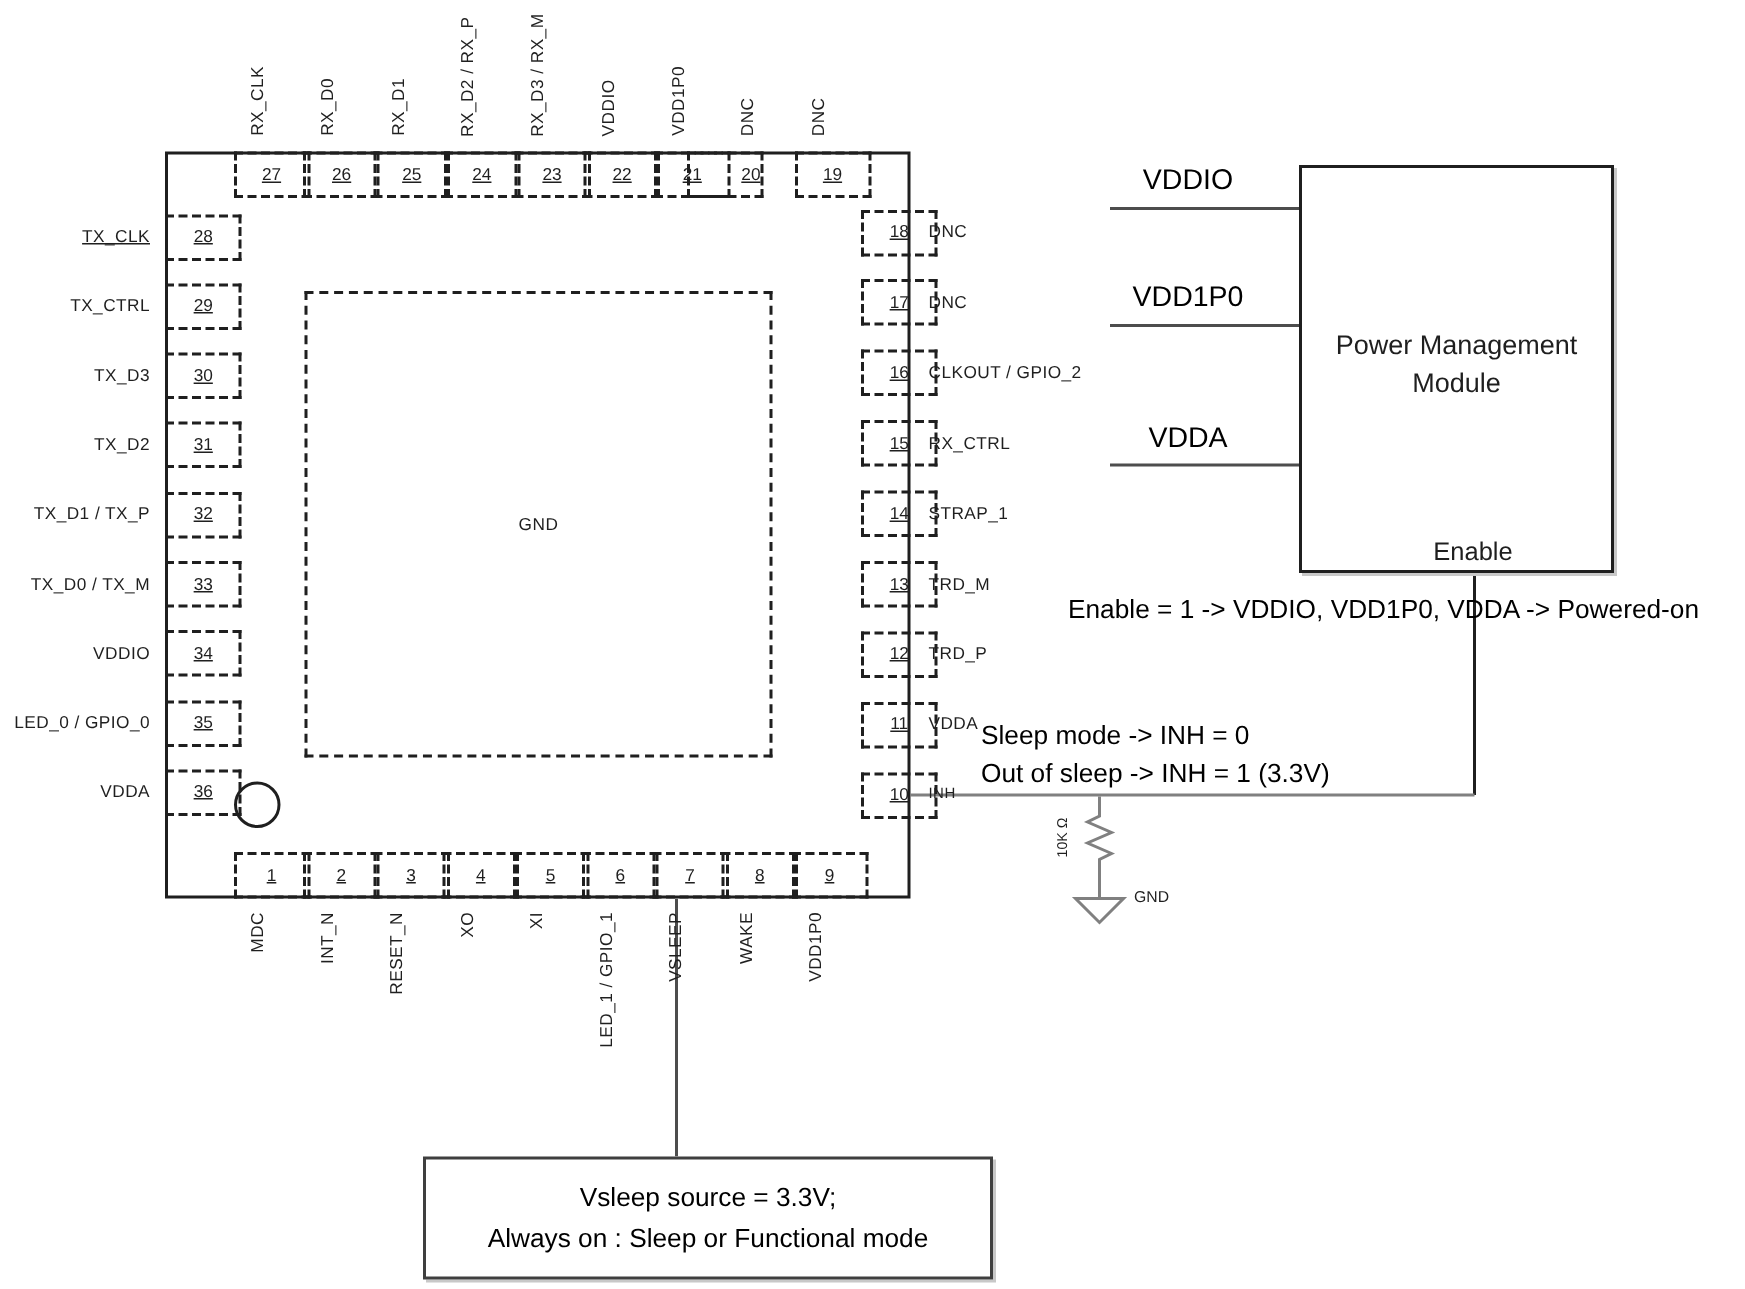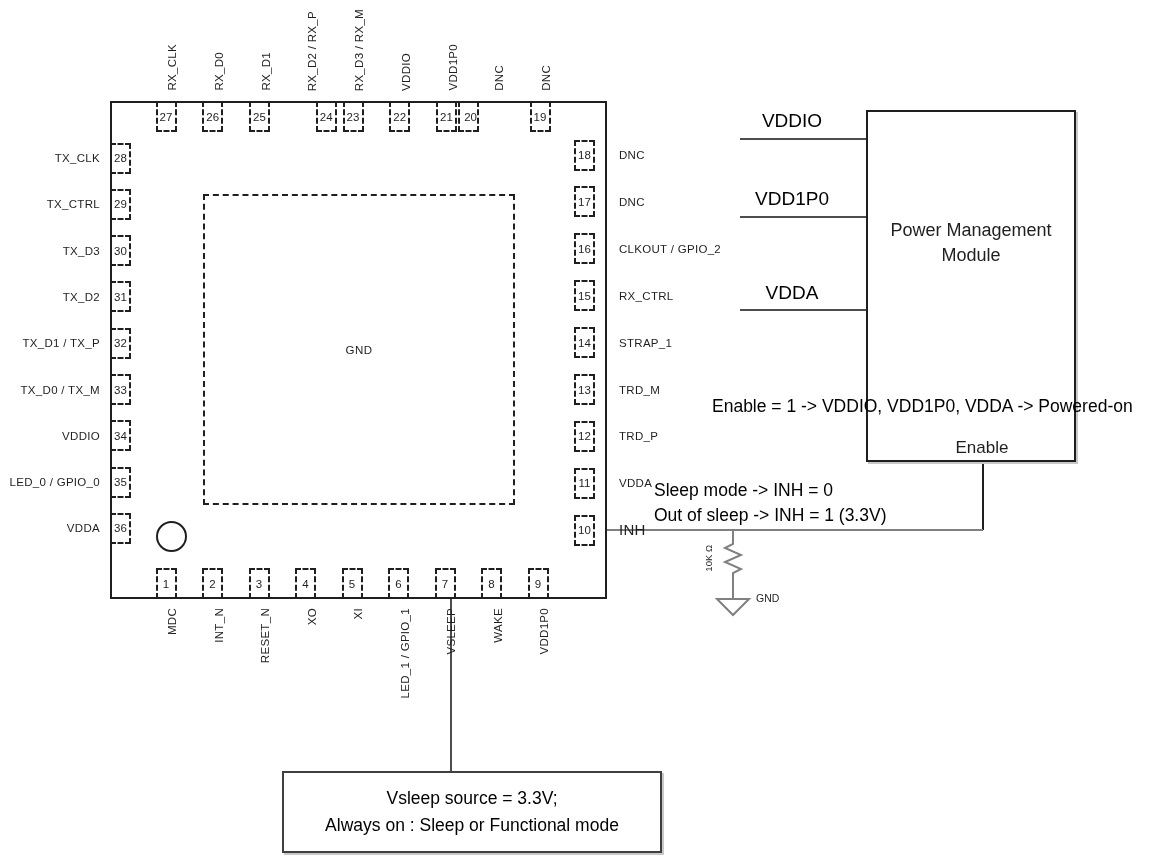--- a/index.html
+++ b/index.html
@@ -23,40 +23,41 @@
     border:2px dashed var(--ink);box-sizing:border-box;
     display:flex;align-items:center;justify-content:center;
     font-size:11.5px;letter-spacing:.4px;
   }
   .circle{
     left:156px;top:521px;width:31px;height:31px;border:2px solid var(--ink);
     border-radius:50%;box-sizing:border-box;background:#fff;
   }
   
   .pinbox{
-    position:absolute;width:21px;height:31px;border:2px dashed var(--ink);
+    position:absolute;width:51px;height:31px;border:2px dashed var(--ink);
     box-sizing:border-box;display:flex;align-items:center;justify-content:center;
     background:transparent;
+    text-decoration:underline;
   }
   .pinnum{font-size:11.5px;color:var(--ink);}
   .vlabel{
     position:absolute;writing-mode:vertical-rl;transform:rotate(180deg);
     white-space:nowrap;font-size:11.5px;line-height:14px;letter-spacing:.3px;color:var(--ink);
   }
   .hlabel{
     position:absolute;white-space:nowrap;font-size:11.5px;line-height:16px;letter-spacing:.3px;color:var(--ink);
   }
-  .hlabel.inh{font-size:15px;line-height:13px;}
+  .hlabel.inh{font-size:10px;line-height:13px;}
   
   .wire{position:absolute;background:var(--wire);}
   .wire.gray{background:var(--gray_net);}
   .wire.black{background:var(--ink);}
   
   .pmm{
-    left:866px;top:110px;width:210px;height:352px;border:2px solid var(--ink);
+    left:866px;top:110px;width:210px;height:272px;border:2px solid var(--ink);
     box-sizing:border-box;background:#fff;box-shadow:2px 2px 0 #c8c8c8;
   }
   .pmm-title{
     position:absolute;top:106px;left:0;right:0;text-align:center;
     font-size:18px;line-height:25px;
   }
   .pmm-title span{display:inline-block;width:180px;}
   .pmm-enable{
     position:absolute;bottom:2px;left:0;right:0;text-align:center;
     transform:translateX(11px);font-size:17px;
@@ -103,21 +104,21 @@
       </div>
       <div class="vlabel" style="left: 165px; bottom: 768px;">RX_CLK</div>
       <div class="pinbox" style="left: 202.25px; top: 101px;">
         <span class="pinnum">26</span>
       </div>
       <div class="vlabel" style="left: 211.75px; bottom: 768px;">RX_D0</div>
       <div class="pinbox" style="left: 249px; top: 101px;">
         <span class="pinnum">25</span>
       </div>
       <div class="vlabel" style="left: 258.5px; bottom: 768px;">RX_D1</div>
-      <div class="pinbox" style="left: 295.75px; top: 101px; margin-left: 20px;">
+      <div class="pinbox" style="left: 295.75px; top: 101px;">
         <span class="pinnum">24</span>
       </div>
       <div class="vlabel" style="left: 305.25px; bottom: 768px;">RX_D2 / RX_P</div>
       <div class="pinbox" style="left: 342.5px; top: 101px;">
         <span class="pinnum">23</span>
       </div>
       <div class="vlabel" style="left: 352px; bottom: 768px;">RX_D3 / RX_M</div>
       <div class="pinbox" style="left: 389.25px; top: 101px;">
         <span class="pinnum">22</span>
       </div>
@@ -130,21 +131,21 @@
         <span class="pinnum">20</span>
       </div>
       <div class="vlabel" style="left: 492.25px; bottom: 768px;">DNC</div>
       <div class="pinbox" style="left: 529.5px; top: 101px;">
         <span class="pinnum">19</span>
       </div>
       <div class="vlabel" style="left: 539px; bottom: 768px;">DNC</div>
       <div class="pinbox" style="left: 110px; top: 142.5px;">
         <span class="pinnum">28</span>
       </div>
-      <div class="hlabel" style="right: 1063px; top: 150px;">TX_CLK</div>
+      <div class="hlabel" style="right: 1063px; top: 150px; text-decoration: underline;">TX_CLK</div>
       <div class="pinbox" style="left: 110px; top: 188.8px;">
         <span class="pinnum">29</span>
       </div>
       <div class="hlabel" style="right: 1063px; top: 196px;">TX_CTRL</div>
       <div class="pinbox" style="left: 110px; top: 235.1px;">
         <span class="pinnum">30</span>
       </div>
       <div class="hlabel" style="right: 1063px; top: 242.6px;">TX_D3</div>
       <div class="pinbox" style="left: 110px; top: 281.4px;">
         <span class="pinnum">31</span>

